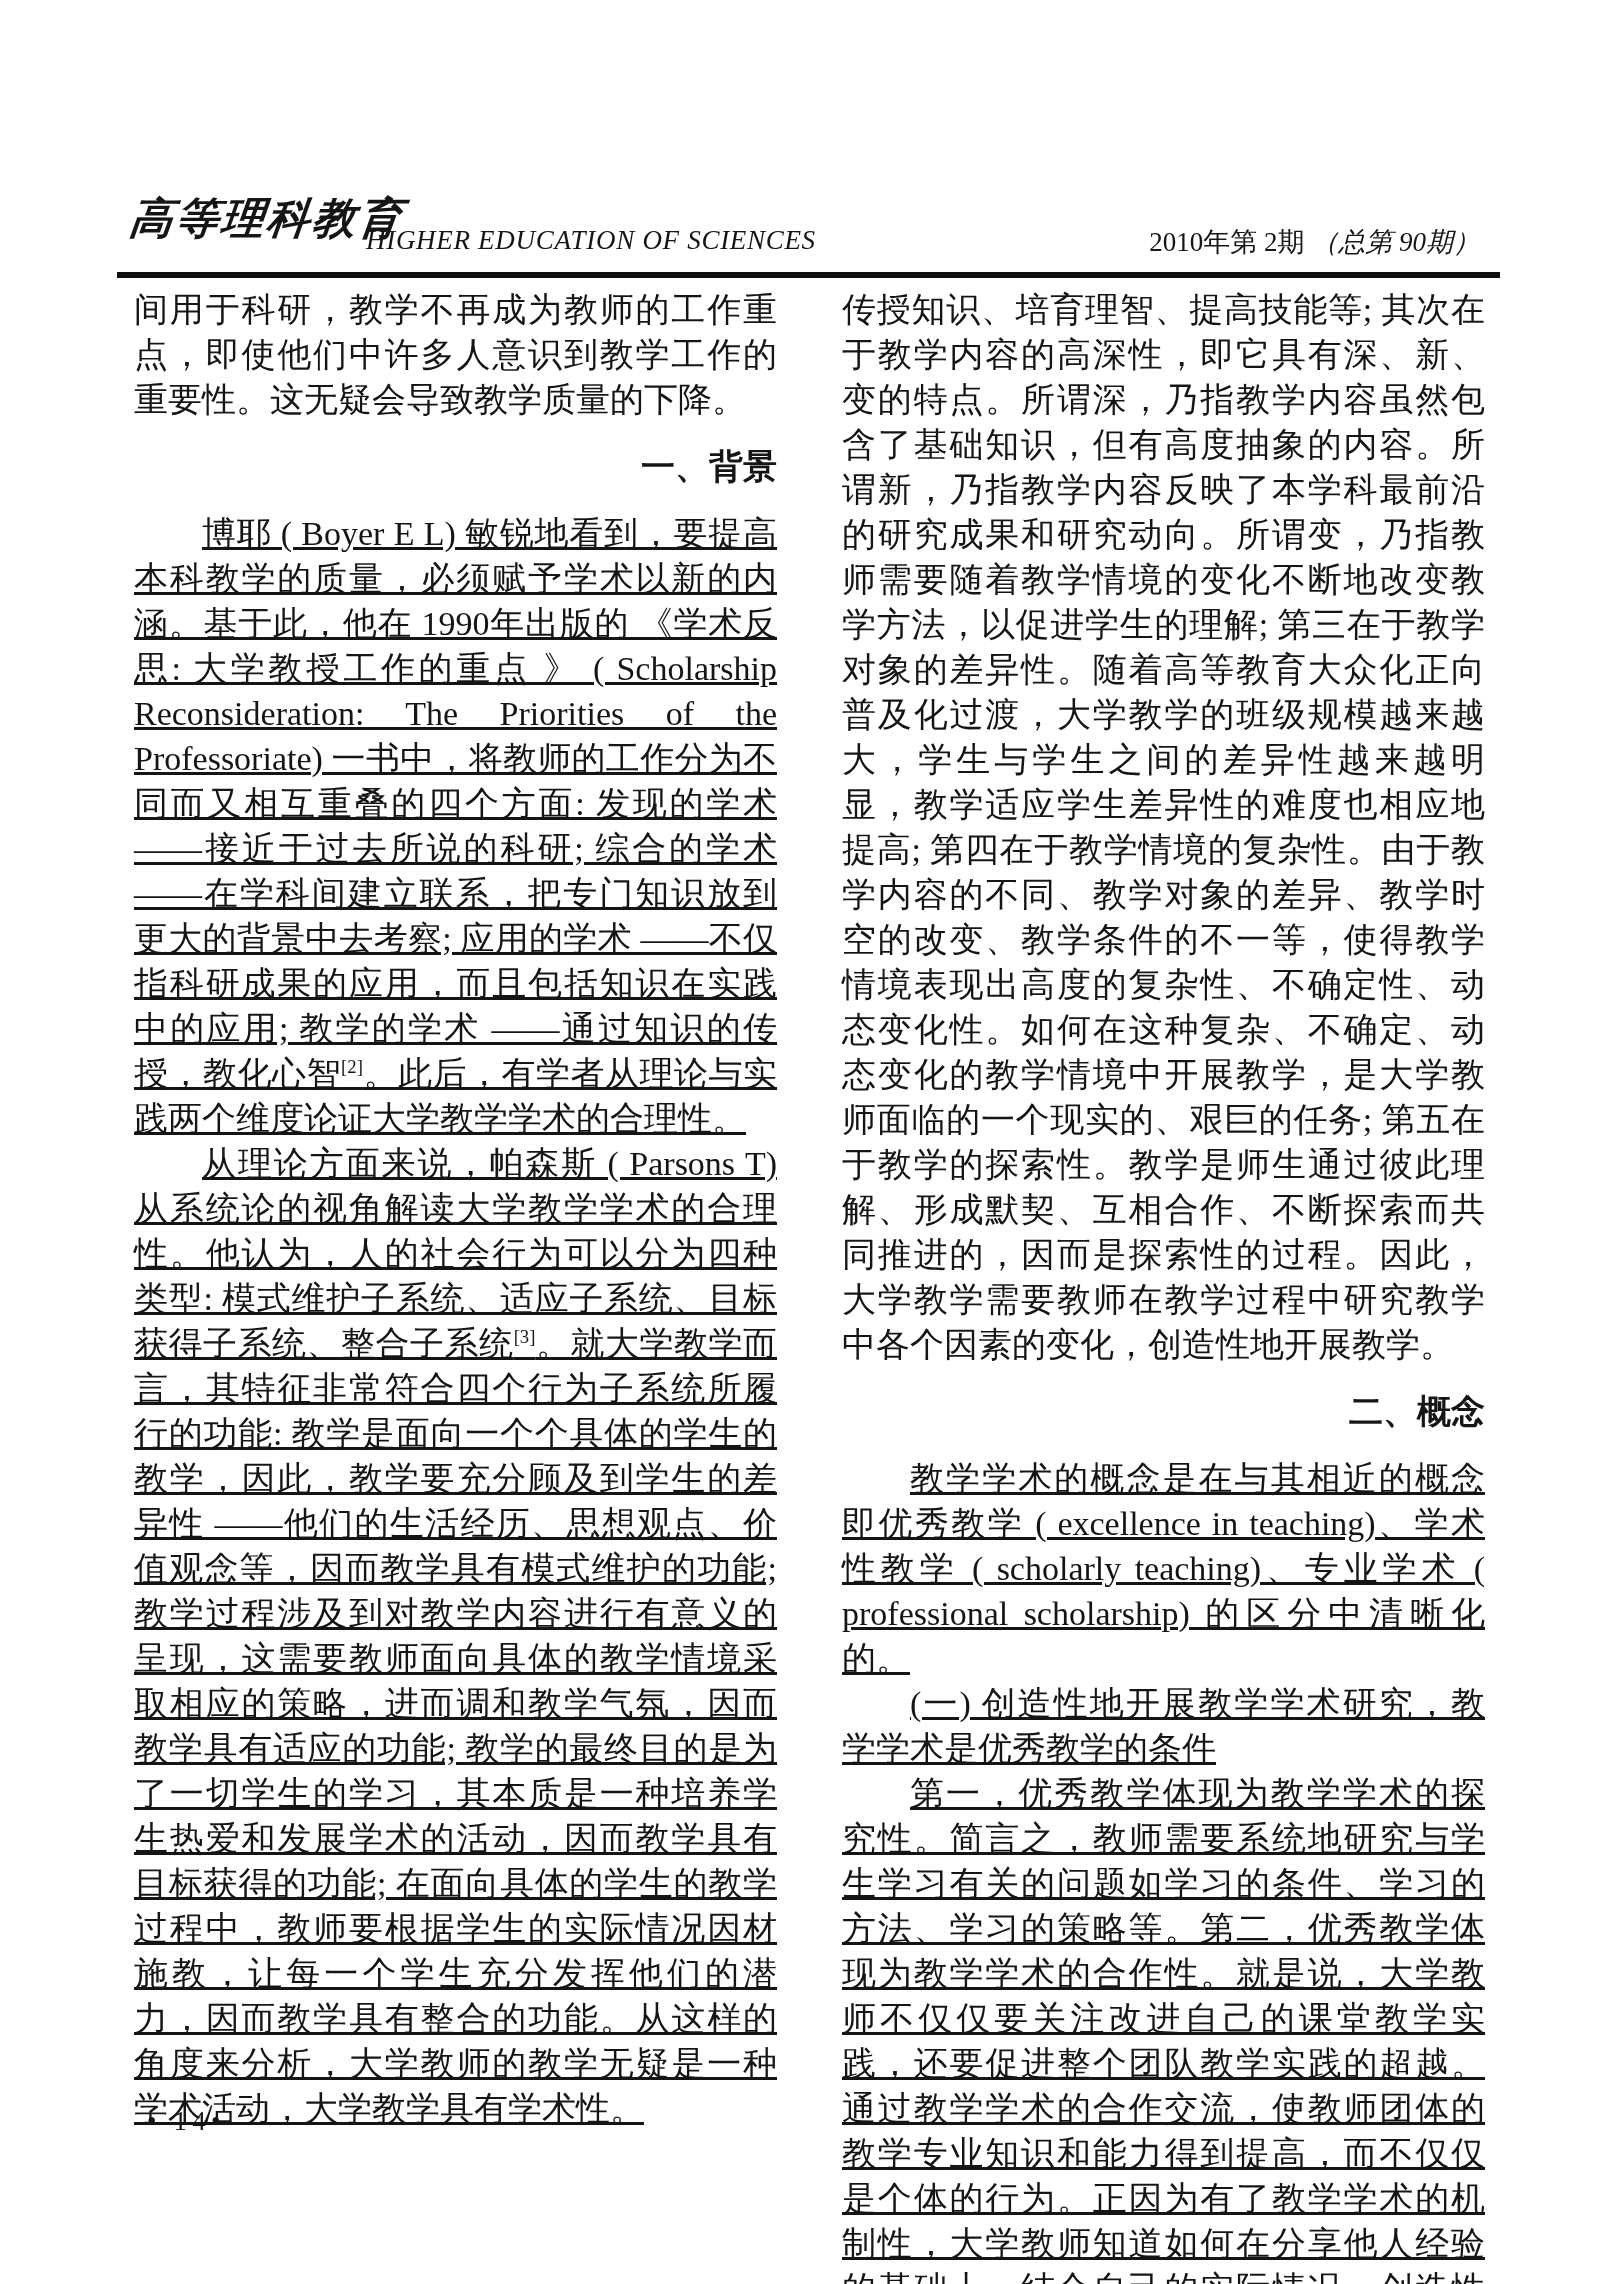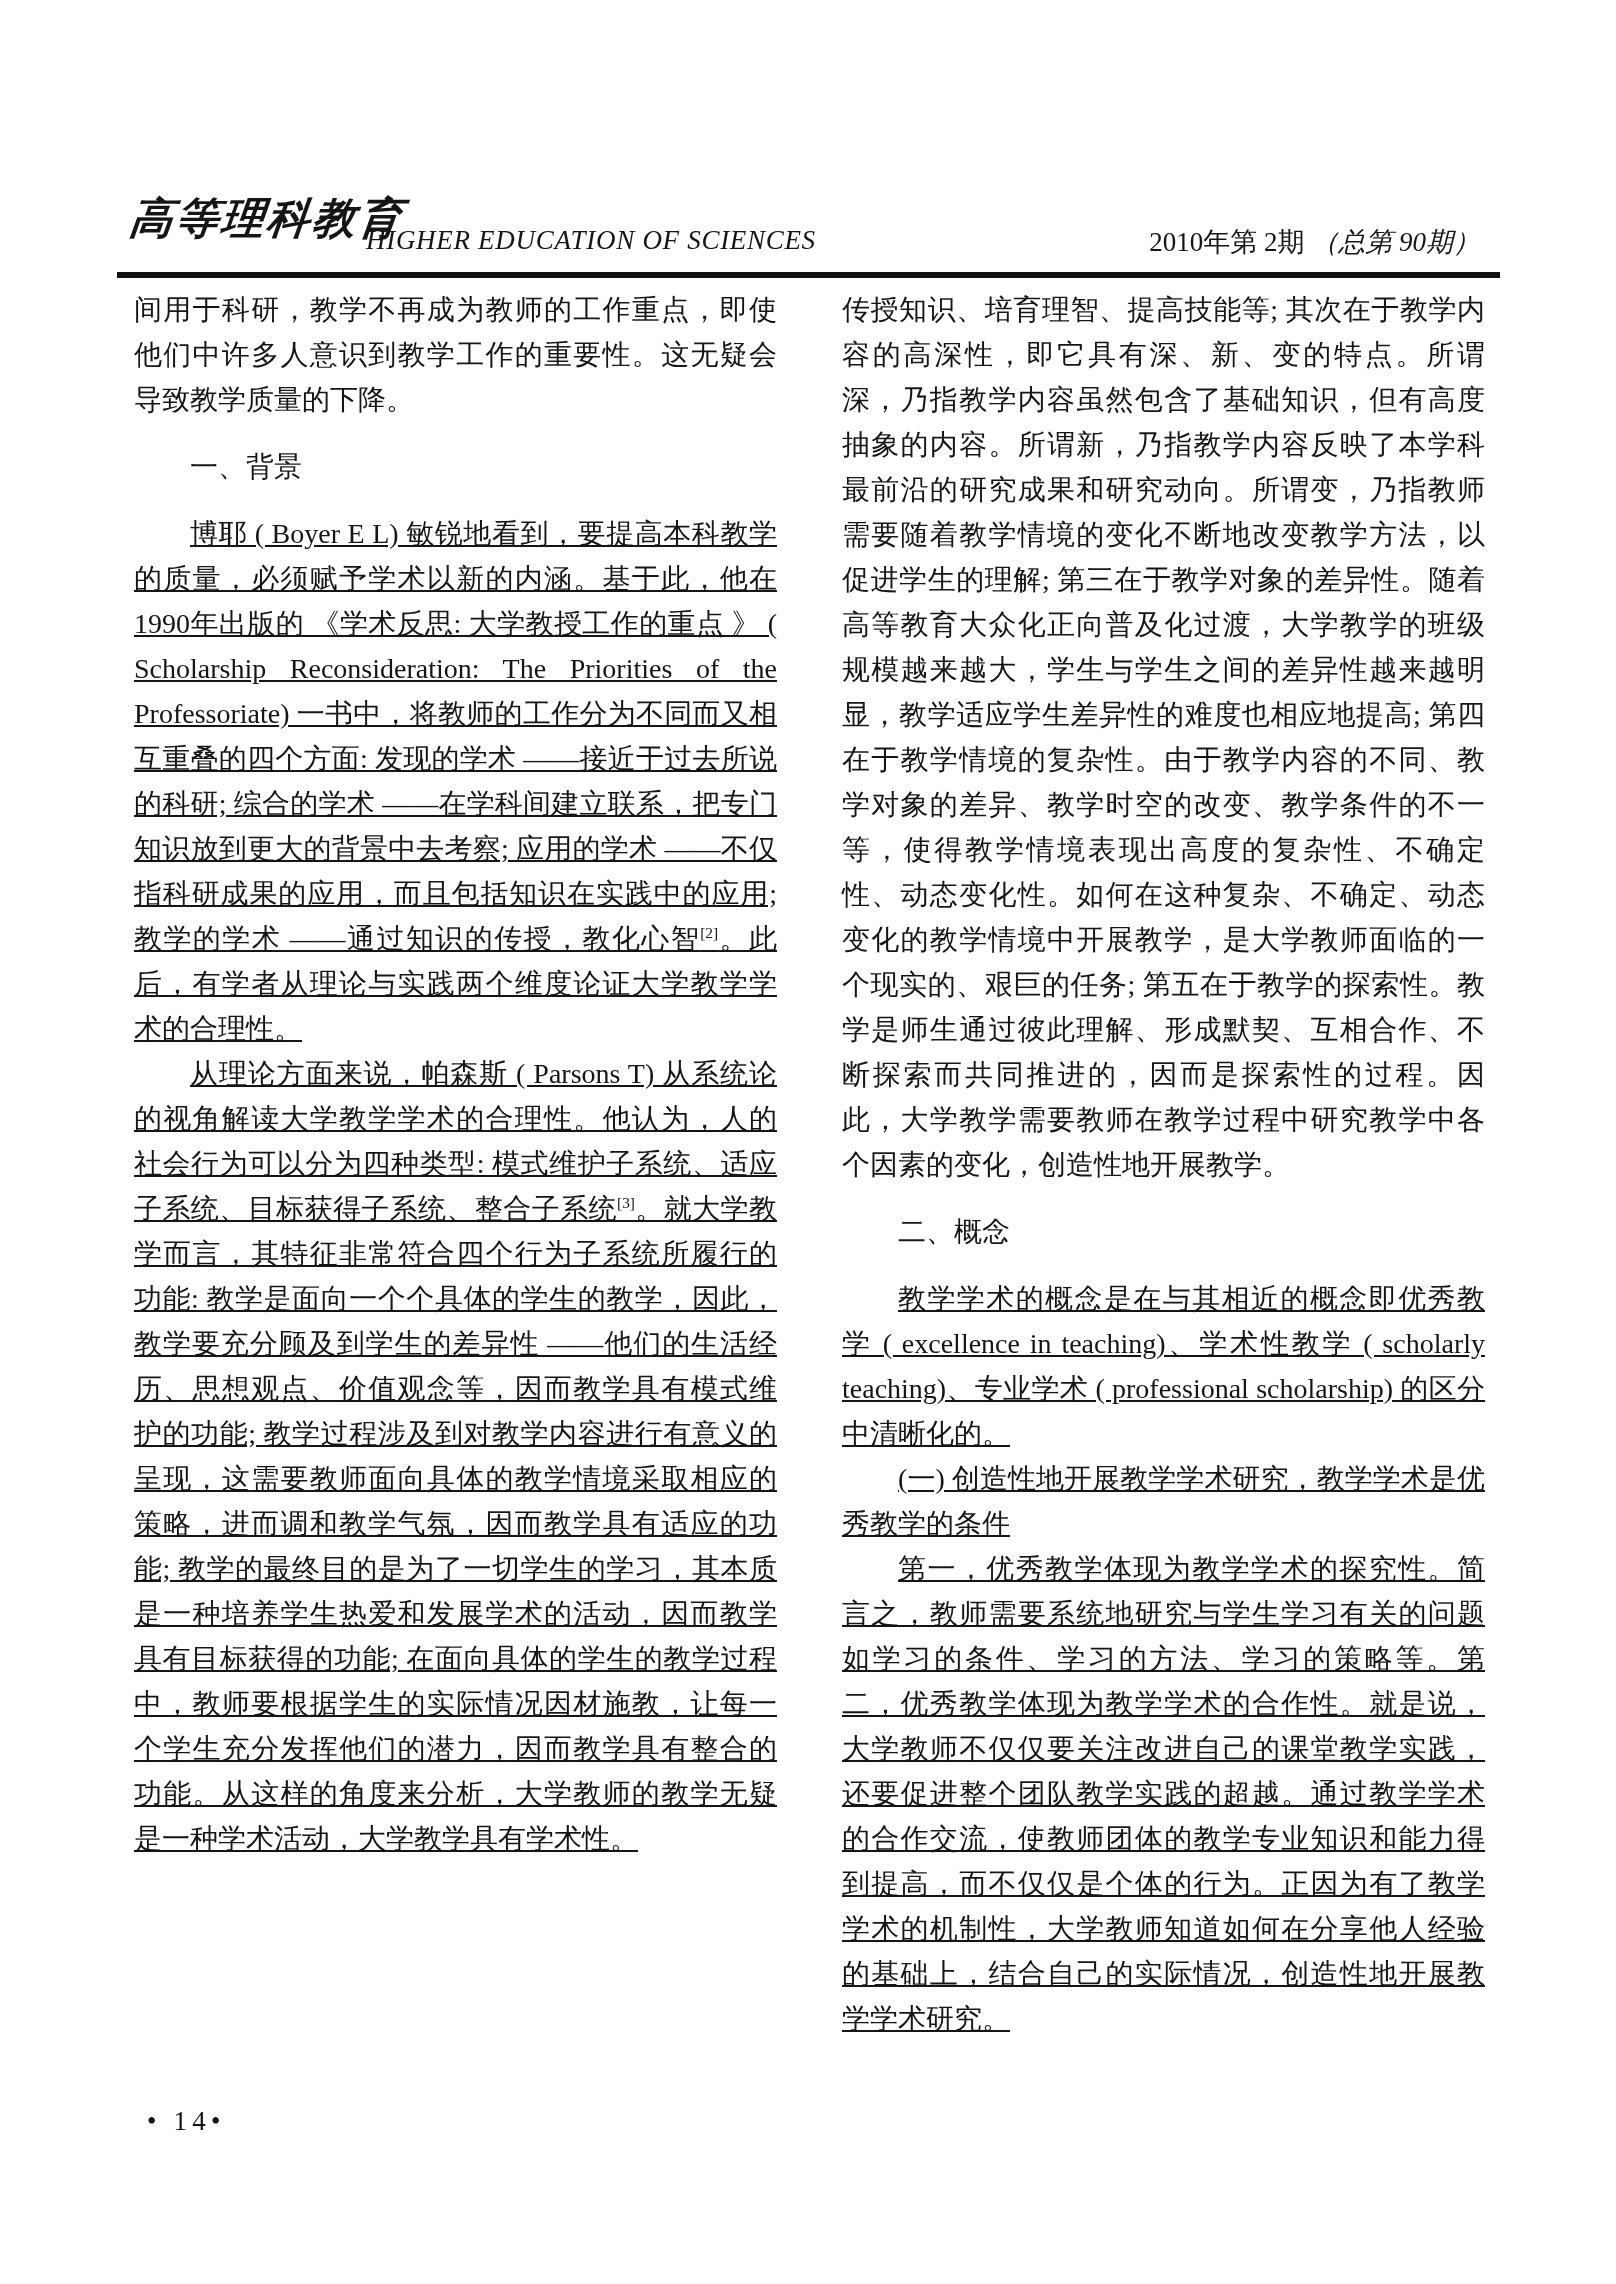--- a/index.html
+++ b/index.html
@@ -53,32 +53,32 @@
   }
   .page-column {
     position: absolute;
     top: 287px;
     width: 643px;
   }
   .page-column.left  { left: 134px; }
   .page-column.right { left: 842px; }
   .page-column p {
     margin: 0;
-    font-size: 28px;
+    font-size: 34px;
     line-height: 45px;
     text-align: justify;
   }
   .page-column p.body { text-indent: 0; }
   .page-column p.para { text-indent: 2em; text-decoration: underline; }
   .page-column p.heading {
     font-family: "Liberation Sans", "DejaVu Sans", sans-serif;
-    font-weight: 400;
+    font-weight: 700;
     text-indent: 2em;
     margin: 22px 0;
-    text-align: left;
+    text-align: right;
   }
   sup {
     font-size: 0.55em;
     line-height: 0;
     vertical-align: super;
   }
   .page-number {
     position: absolute;
     left: 147px;
     top: 2106px;

